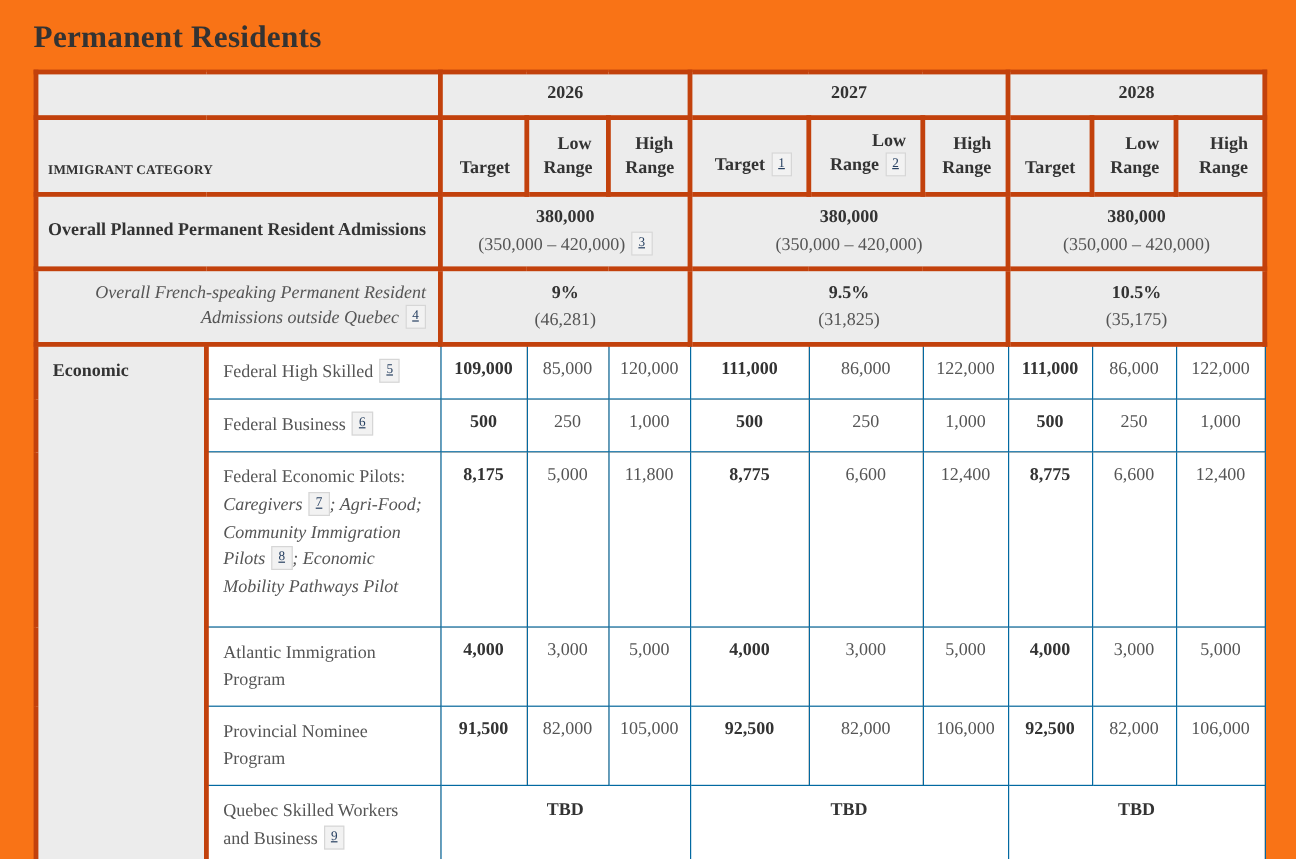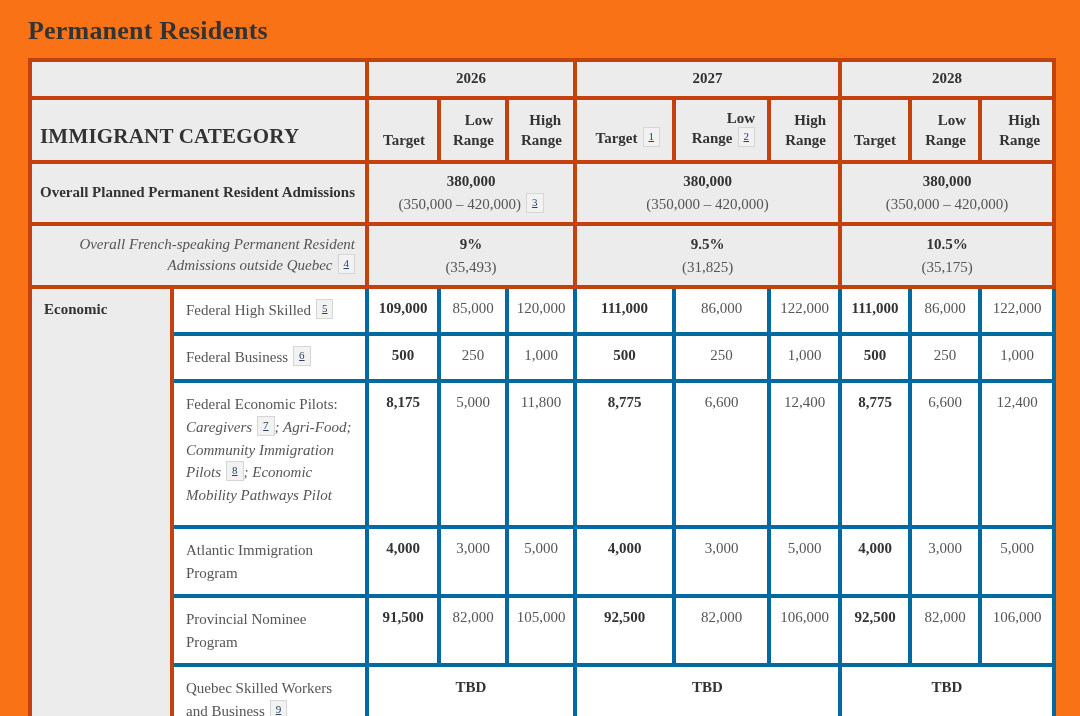--- a/index.html
+++ b/index.html
@@ -30,21 +30,21 @@
     color: #555;
   }
   
   .g {
     background: #ececec;
     border: 4px solid #c2410c;
   }
   
   .w {
     background: #fff;
-    border: 4px solid #0369a1;
+    border: 1px solid #0369a1;
   }
   tr.r-year { height: 38px; }
   tr.r-sub { height: 59px; }
   tr.r-overall { height: 47px; }
   tr.r-french { height: 58px; }
   tr.r-fhs { height: 37px; }
   tr.r-fb { height: 36px; }
   tr.r-fep { height: 146px; }
   tr.r-aip { height: 61px; }
   tr.r-pnp { height: 60px; }
@@ -56,21 +56,21 @@
     font-size: 15px;
   }
   th.sh {
     font-weight: 700; color: #333;
     text-align: right; vertical-align: bottom;
     padding: 8px 12px 10px;
     line-height: 1.35;
   }
   th.sh.left {
     text-align: left; padding-left: 8px; padding-right: 6px;
-    font-size: 21px; letter-spacing: 0.2px;
+    font-size: 11px; letter-spacing: 0.2px;
   }
   th.ovl {
     text-align: left; font-weight: 700; color: #333;
     vertical-align: middle; padding: 8px 10px 8px 8px;
     line-height: 1.4;
   }
   th.frl {
     text-align: right; font-weight: 400; color: #555;
     vertical-align: middle; padding: 8px 10px;
     line-height: 1.45;
@@ -173,21 +173,21 @@
       <td class="g ctr" colspan="3">
         <div class="main-num">380,000</div>
         <div>(350,000 – 420,000)</div>
       </td>
     </tr>
 
     <tr class="r-french">
       <th class="g frl" colspan="2"><span class="it">Overall French-speaking Permanent Resident Admissions outside Quebec</span><a class="fn">4</a></th>
       <td class="g ctr" colspan="3">
         <div class="main-num">9%</div>
-        <div>(35,493)</div>
+        <div>(46,281)</div>
       </td>
       <td class="g ctr" colspan="3">
         <div class="main-num">9.5%</div>
         <div>(31,825)</div>
       </td>
       <td class="g ctr" colspan="3">
         <div class="main-num">10.5%</div>
         <div>(35,175)</div>
       </td>
     </tr>

